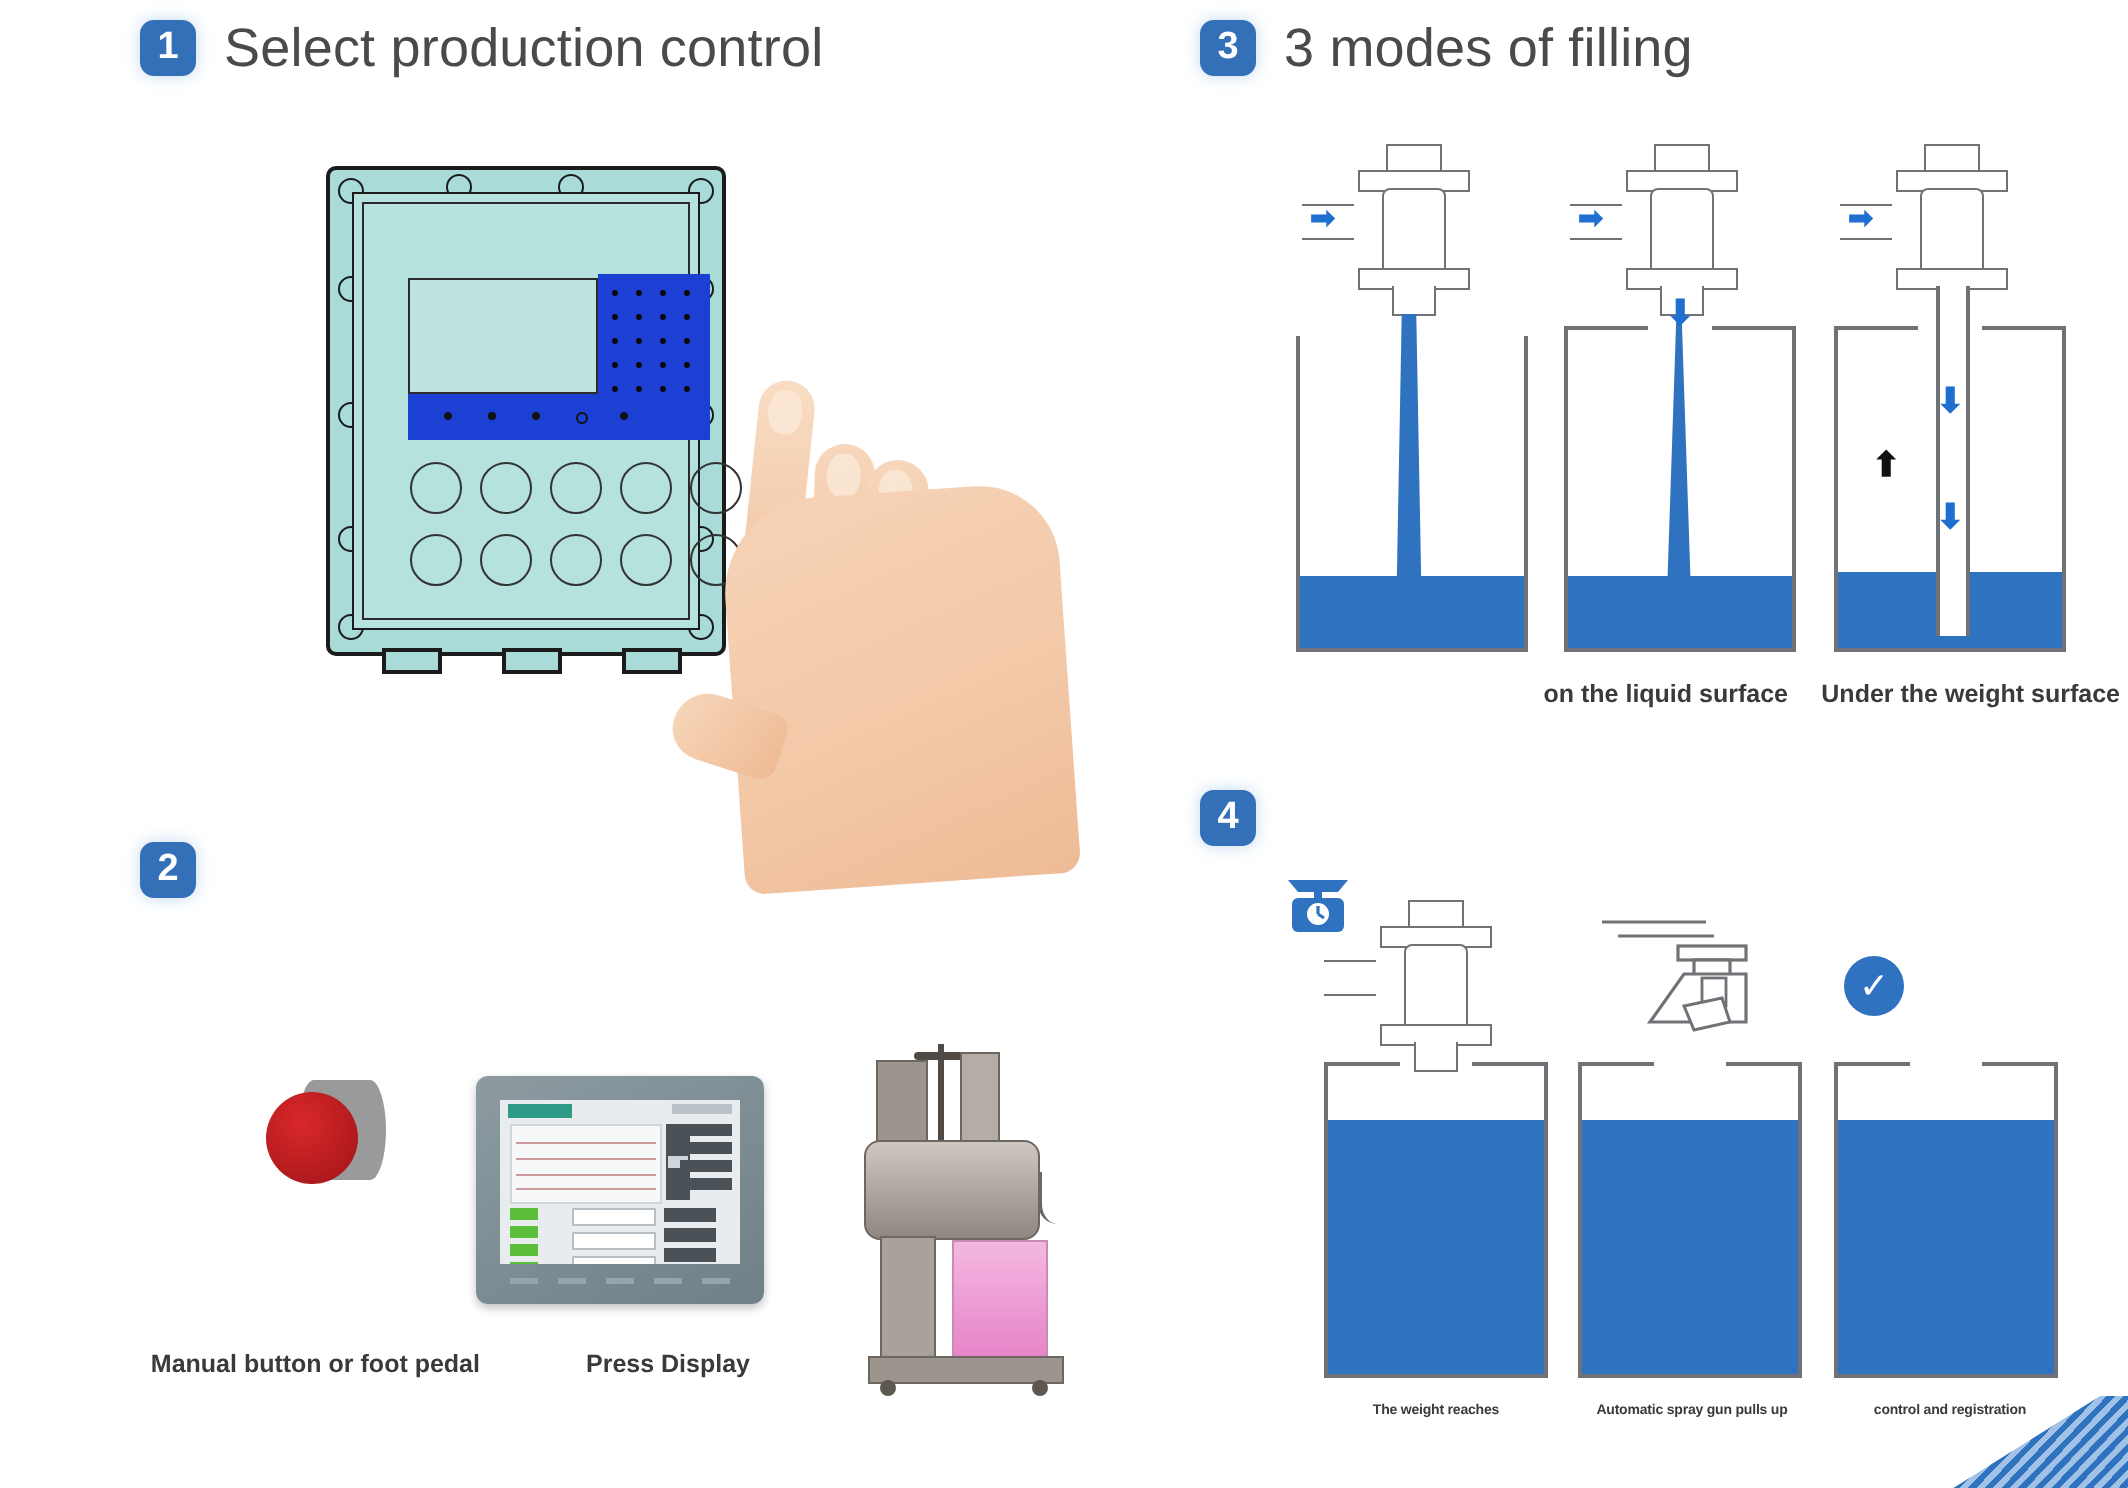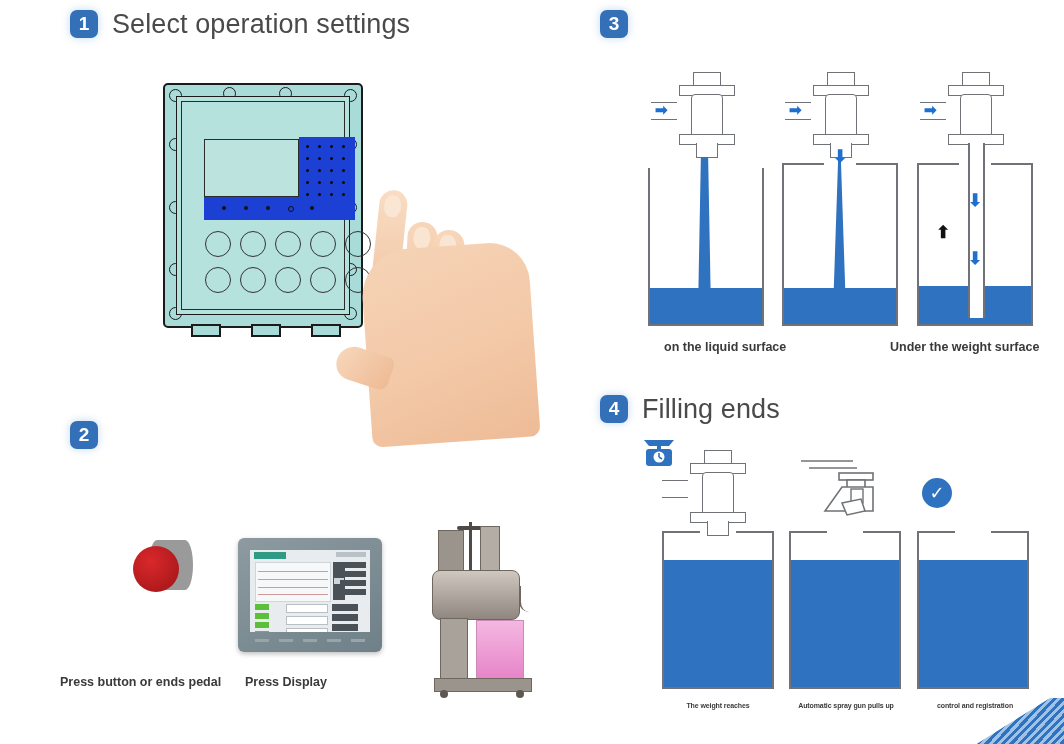--- a/index.html
+++ b/index.html
@@ -19,21 +19,21 @@
     width:28px;height:28px;border-radius:7px;
     background:#3470b8;color:#fff;
     font-size:19px;font-weight:bold;
     display:flex;align-items:center;justify-content:center;
     flex:0 0 auto;box-shadow:0 0 8px rgba(120,170,220,.45);
     margin-top:4px;
   }
   .h-text{font-size:27px;line-height:37px;color:#4a4a4a;font-weight:400;white-space:pre-line;letter-spacing:.1px;}
 
   
-  .cap{position:absolute;text-align:left;font-size:12.5px;font-weight:bold;color:#3a3a3a;}
+  .cap{position:absolute;text-align:right;font-size:12.5px;font-weight:bold;color:#3a3a3a;}
   .cap-sm{position:absolute;text-align:center;font-size:7px;font-weight:bold;color:#3a3a3a;letter-spacing:-.1px;}
 
   
   .panel-wrap{position:absolute;left:163px;top:83px;width:200px;height:245px;}
   .panel-outer{
     position:absolute;inset:0;border:2.5px solid #1b1b1b;border-radius:5px;
     background:#a9dcd8;
   }
   .panel-inner{
     position:absolute;left:13px;top:13px;right:13px;bottom:13px;
@@ -155,21 +155,21 @@
     background:repeating-linear-gradient(-42deg,#2f72bf 0 3px,#9fc2e6 3px 6px);
     transform:rotate(-4deg);clip-path:polygon(100% 0,100% 100%,0 100%);}
 </style>
 </head>
 <body>
 
 <div class="stage">
 
   <div class="heading" style="left:70px;top:6px;">
     <div class="badge">1</div>
-    <div class="h-text">Select operation settings</div>
+    <div class="h-text">Select production control</div>
   </div>
 
   <div class="panel-wrap">
     <div class="panel-outer"></div>
 
     <div class="screw" style="left:6px;top:6px;"></div>
     <div class="screw" style="left:60px;top:4px;"></div>
     <div class="screw" style="left:116px;top:4px;"></div>
     <div class="screw" style="right:6px;top:6px;"></div>
     <div class="screw" style="left:6px;top:55px;"></div>
@@ -316,25 +316,26 @@
     <div class="m-top2"></div>
     <div class="m-tank"></div>
     <div class="m-arm"></div>
     <div class="m-col"></div>
     <div class="m-bottle"></div>
     <div class="m-base"></div>
     <div class="m-leg" style="left:16px;"></div>
     <div class="m-leg" style="left:92px;"></div>
   </div>
 
-  <div class="cap" style="left:60px;top:675px;width:180px;">Press button or ends pedal</div>
+  <div class="cap" style="left:60px;top:675px;width:180px;">Manual button or foot pedal</div>
   <div class="cap" style="left:245px;top:675px;width:130px;">Press Display</div>
 
   <div class="heading" style="left:600px;top:6px;">
     <div class="badge">3</div>
+    <div class="h-text">3 modes of filling</div>
   </div>
 
   <div class="valve" style="left:671px;top:72px;">
     <div class="v-inlet"></div>
     <div class="arr-r">➡</div>
     <div class="v-cap"></div>
     <div class="v-flange1"></div>
     <div class="v-body"></div>
     <div class="v-flange2"></div>
     <div class="v-neck"></div>
@@ -388,21 +389,20 @@
   <div class="dip" style="left:968px;top:143px;height:175px;"></div>
   <div class="arr-d" style="left:968px;top:196px;">⬇</div>
   <div class="arr-d" style="left:968px;top:254px;">⬇</div>
   <div class="arr-u" style="left:936px;top:228px;">⬆</div>
 
   <div class="cap" style="left:664px;top:340px;width:230px;">on the liquid surface</div>
   <div class="cap" style="left:890px;top:340px;width:170px;">Under the weight surface</div>
 
   <div class="heading" style="left:600px;top:391px;">
     <div class="badge">4</div>
-    <div class="h-text">Filling ends</div>
   </div>
 
   <div class="scale-icon" style="left:640px;top:432px;">
     <svg viewBox="0 0 38 38" width="38" height="38">
       <path d="M4 8 h30 l-5 6 H9 Z" fill="#2f72bf"></path>
       <rect x="17" y="13" width="4" height="5" fill="#2f72bf"></rect>
       <rect x="6" y="17" width="26" height="17" rx="3" fill="#2f72bf"></rect>
       <circle cx="19" cy="25" r="5.5" fill="#fff"></circle>
       <path d="M19 25 L19 21" stroke="#2f72bf" stroke-width="1.6"></path>
       <path d="M19 25 L22 27" stroke="#2f72bf" stroke-width="1.6"></path>

